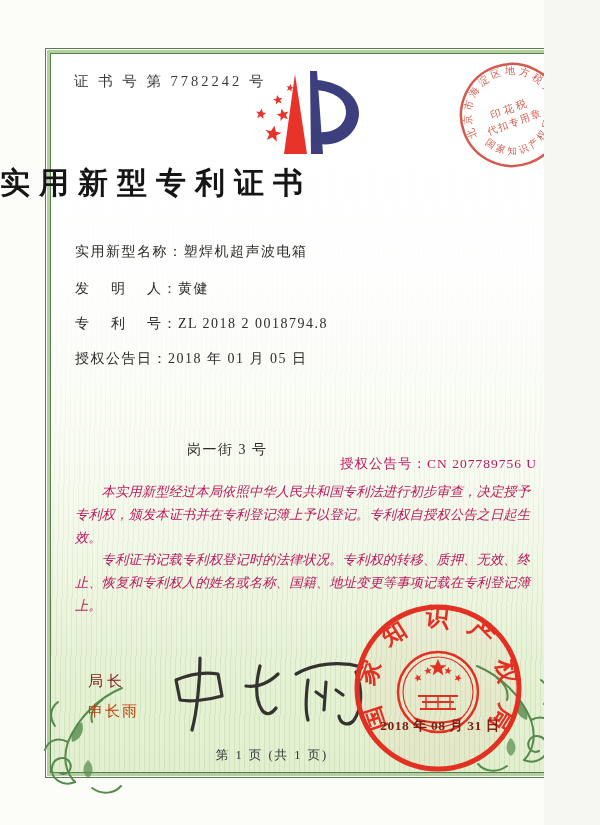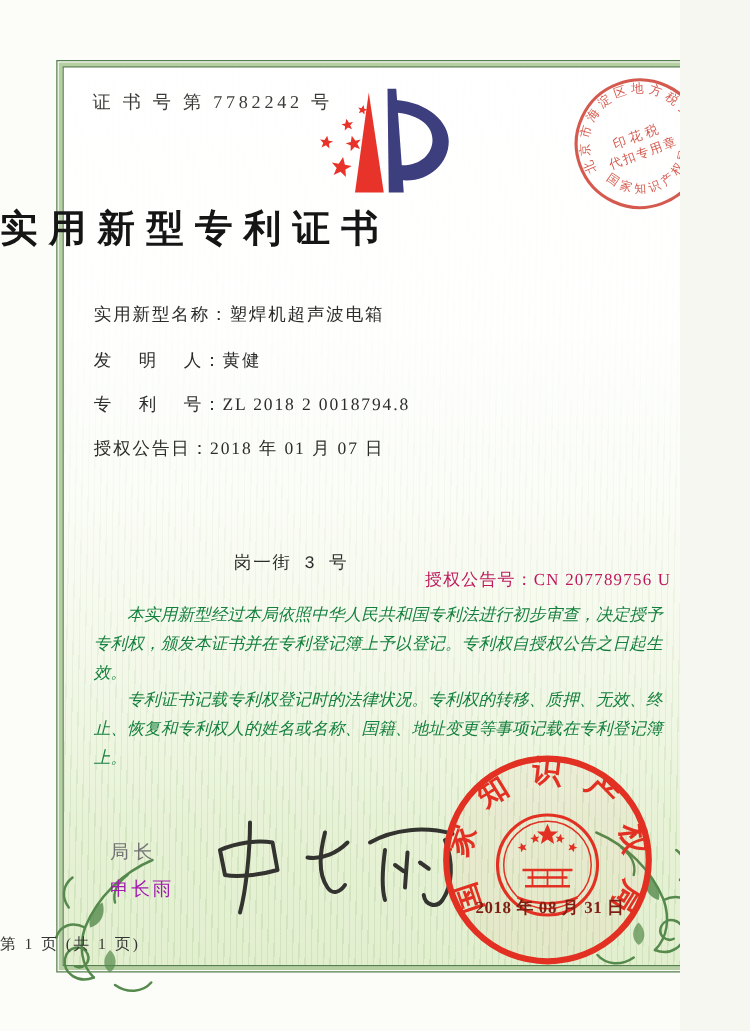--- a/index.html
+++ b/index.html
@@ -13,33 +13,33 @@
     background:
       linear-gradient(180deg, rgba(255,255,255,.97) 0%, rgba(255,255,255,.93) 30%, rgba(255,255,255,.55) 55%, rgba(255,255,255,0) 85%),
       repeating-linear-gradient(91deg, rgba(118,168,92,.16) 0 1px, rgba(255,255,255,0) 1px 5px),
       linear-gradient(180deg,#fbfdf6 0%,#f1f7e3 55%,#e2efcf 100%);}
 
   .abs{position:absolute;}
   .cert-no{left:74px;top:72px;font-size:14.5px;letter-spacing:3px;color:#3a3a38;z-index:3;}
   .title{left:0;right:0;top:163px;text-align:left;font-size:30px;font-weight:700;letter-spacing:9px;color:#151515;z-index:3;}
   .frow{position:absolute;left:75px;white-space:nowrap;font-size:14px;color:#2c2c2a;letter-spacing:1.5px;z-index:3;}
   .frow .lab{color:#2c2c2a;}
-  .addr2{padding-left:112px;font-family:Liberation Mono, monospace;}
+  .addr2{padding-left:112px;}
   .grant-no{position:absolute;left:340px;top:455px;white-space:nowrap;font-size:13.5px;color:#be185d;letter-spacing:1px;z-index:3;}
   .paras{position:absolute;left:75px;top:481px;width:455px;font-size:13.3px;line-height:22.8px;
-         color:#15803d;font-style:italic;text-align:justify;z-index:3;}
+         color:#be185d;font-style:italic;text-align:justify;z-index:3;}
   .paras p{margin:0;text-indent:2em;}
-  .sig-title{left:88px;top:672px;font-size:15px;letter-spacing:4px;color:#737373;z-index:4;}
-  .sig-name{left:88px;top:702px;font-size:15px;letter-spacing:2px;color:#a21caf;z-index:4;}
+  .sig-title{left:88px;top:672px;font-size:15px;letter-spacing:4px;color:#7f1d1d;z-index:4;}
+  .sig-name{left:88px;top:702px;font-size:15px;letter-spacing:2px;color:#c2410c;z-index:4;}
   .sig-svg{left:160px;top:650px;z-index:4;}
   .seal-svg{left:350px;top:600px;z-index:5;}
   .seal-date{left:352px;top:717px;width:176px;text-align:center;font-size:13.5px;font-weight:600;
              color:#7d1f12;letter-spacing:.5px;z-index:6;}
   .stamp-svg{left:452px;top:55px;z-index:5;}
-  .footer{left:0;right:0;top:747px;text-align:left;font-size:12.5px;letter-spacing:2px;color:#333;z-index:3;}
+  .footer{left:0;right:0;top:747px;text-align:center;font-size:12.5px;letter-spacing:2px;color:#333;z-index:3;}
   .logo-svg{left:243px;top:66px;z-index:3;}
   .orn{z-index:2;}
   .orn-left{left:22px;top:682px;}
   .orn-right{left:462px;top:660px;transform:scaleX(-1);}
 </style>
 </head>
 <body>
 
 <div class="page">
 
@@ -88,21 +88,21 @@
     <use href="#star1" transform="translate(18,48) scale(5.5) rotate(8)" fill="#e8332a"></use>
     <use href="#star1" transform="translate(40,49) scale(6.5) rotate(-14)" fill="#e8332a"></use>
     <use href="#star1" transform="translate(30,68) scale(8.5) rotate(10)" fill="#e8332a"></use>
   </svg>
 
   <div class="abs title">实用新型专利证书</div>
 
   <div class="frow" style="top:280px"><span class="lab">发　 明　 人：</span><span>黄健</span></div>
   <div class="frow" style="top:243px"><span class="lab">实用新型名称：</span><span>塑焊机超声波电箱</span></div>
   <div class="frow" style="top:315px"><span class="lab">专　 利　 号：</span><span>ZL 2018 2 0018794.8</span></div>
-  <div class="frow" style="top:350px"><span class="lab">授权公告日：</span><span>2018 年 01 月 07 日</span></div>
+  <div class="frow" style="top:350px"><span class="lab">授权公告日：</span><span>2018 年 01 月 05 日</span></div>
   <div class="frow addr2" style="top:441px"><span>岗一街 3 号</span></div>
   <div class="grant-no"><span class="lab">授权公告号：</span><span>CN 207789756 U</span></div>
 
   <div class="paras">
     <p>本实用新型经过本局依照中华人民共和国专利法进行初步审查，决定授予专利权，颁发本证书并在专利登记簿上予以登记。专利权自授权公告之日起生效。</p>
     <p>专利证书记载专利权登记时的法律状况。专利权的转移、质押、无效、终止、恢复和专利权人的姓名或名称、国籍、地址变更等事项记载在专利登记簿上。</p>
   </div>
 
   <div class="abs sig-title">局长</div>
   <div class="abs sig-name">申长雨</div>

